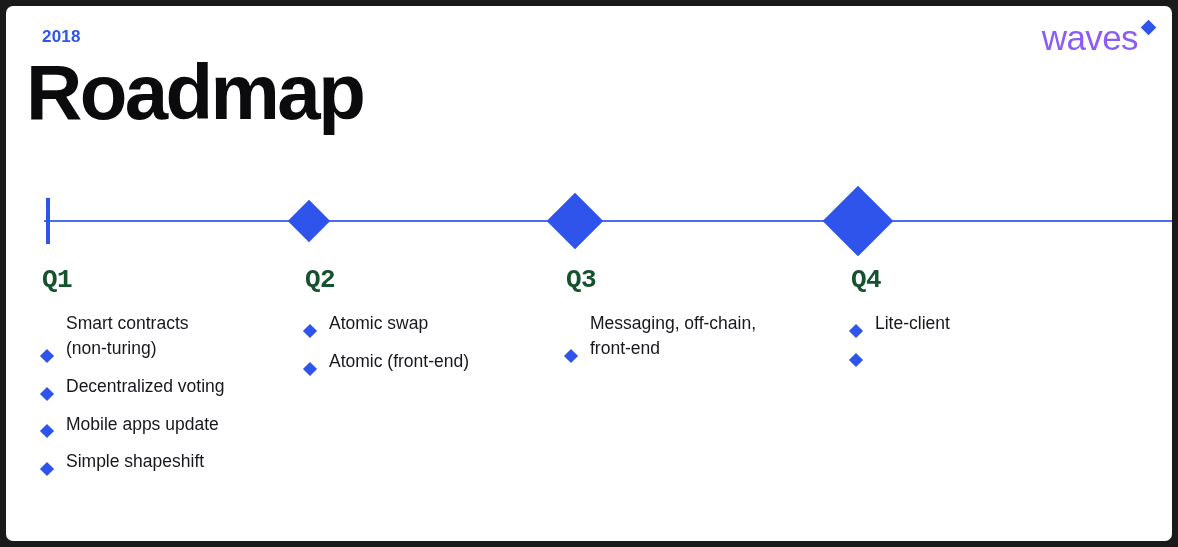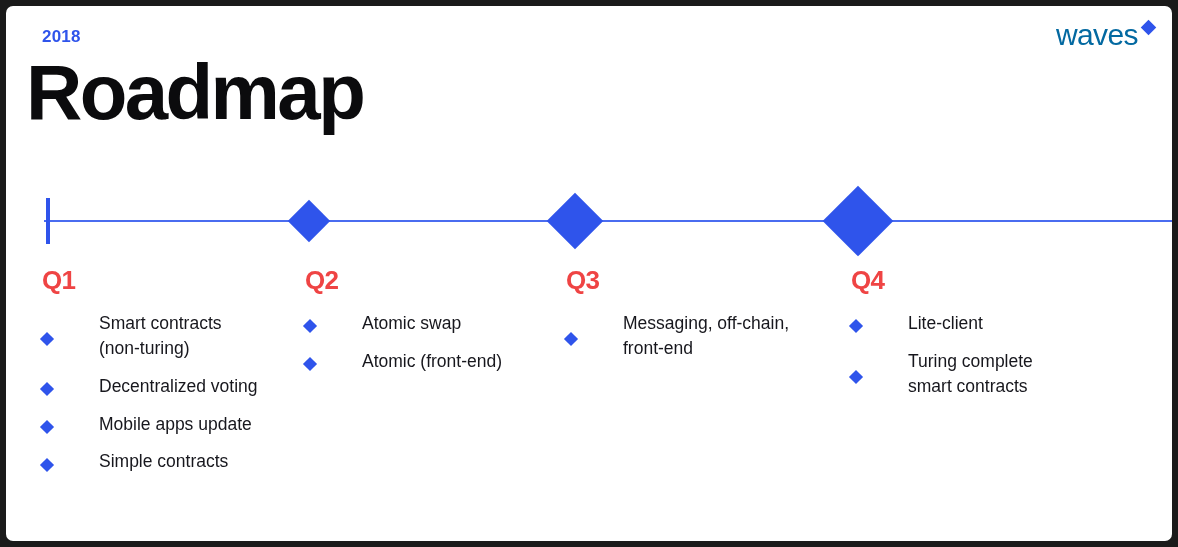--- a/index.html
+++ b/index.html
@@ -47,22 +47,22 @@
   }
 
   .logo {
     position: absolute;
     right: 18px;
     top: 14px;
     display: flex;
     align-items: flex-start;
   }
   .logo-word {
-    font-size: 30px;
-    color: #0369a1;
+    font-size: 35px;
+    color: #8b5cf6;
     letter-spacing: -0.6px;
     line-height: 1;
   }
   .logo-diamond {
     width: 11px;
     height: 11px;
     background: #2f54eb;
     transform: rotate(45deg);
     margin-left: 5px;
     margin-top: 2px;
@@ -101,35 +101,35 @@
   }
 
   
   .quarter {
     position: absolute;
     top: 261px;
   }
   .q-label {
     font-size: 26px;
     font-weight: bold;
-    color: #ef4444;
+    color: #14532d;
     letter-spacing: -0.6px;
     line-height: 1;
+    font-family: Liberation Mono, monospace;
   }
   .q-list {
     margin: 0;
     padding: 0;
     list-style: none;
     margin-top: 18px;
   }
   .q-list li {
     display: flex;
-    align-items: center;
+    align-items: flex-end;
     margin-bottom: 13px;
-    gap: 33px;
   }
   .bullet {
     width: 10px;
     height: 10px;
     background: #2f54eb;
     transform: rotate(45deg);
     flex: 0 0 auto;
     margin-top: 6px;
     margin-right: 14px;
   }
@@ -180,21 +180,21 @@
         <li>
           <span class="bullet"></span>
           <span class="item-text">Decentralized voting</span>
         </li>
         <li>
           <span class="bullet"></span>
           <span class="item-text">Mobile apps update</span>
         </li>
         <li>
           <span class="bullet"></span>
-          <span class="item-text">Simple contracts</span>
+          <span class="item-text">Simple shapeshift</span>
         </li>
       </ul>
     </div>
     <div class="quarter" style="left: 299px; width: 250px;">
       <div class="q-label">Q2</div>
       <ul class="q-list">
         <li>
           <span class="bullet"></span>
           <span class="item-text">Atomic swap</span>
         </li>
@@ -216,18 +216,16 @@
     </div>
     <div class="quarter" style="left: 845px; width: 270px;">
       <div class="q-label">Q4</div>
       <ul class="q-list">
         <li>
           <span class="bullet"></span>
           <span class="item-text">Lite-client</span>
         </li>
         <li>
           <span class="bullet"></span>
-          <span class="item-text">Turing complete
-smart contracts</span>
         </li>
       </ul>
     </div>
   </div>
 
 </body></html>

